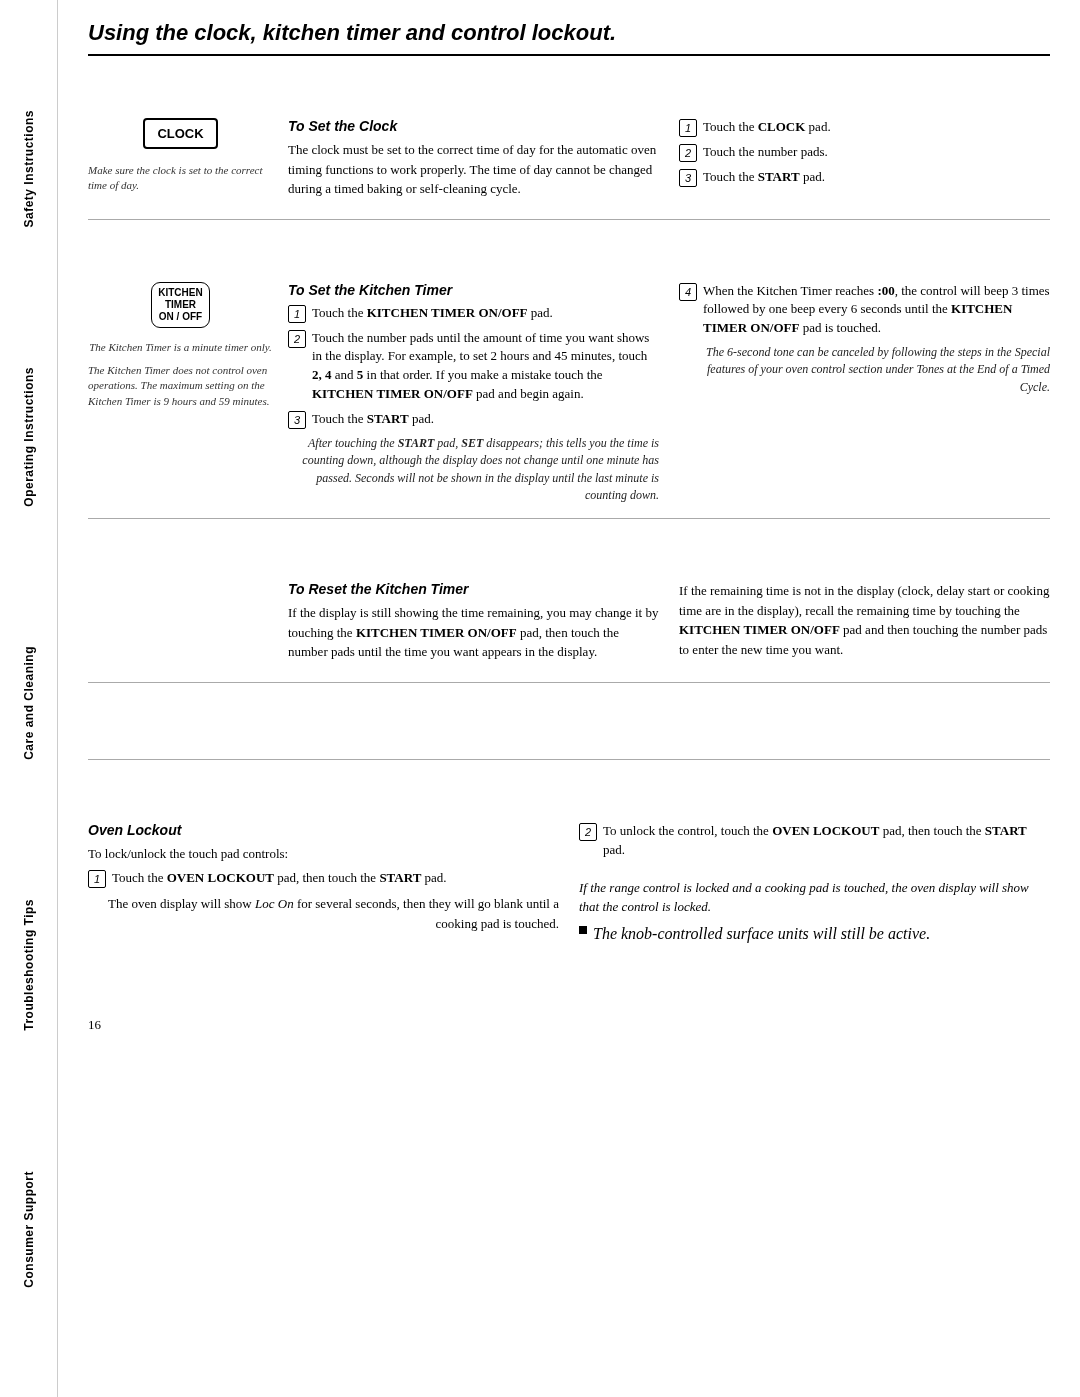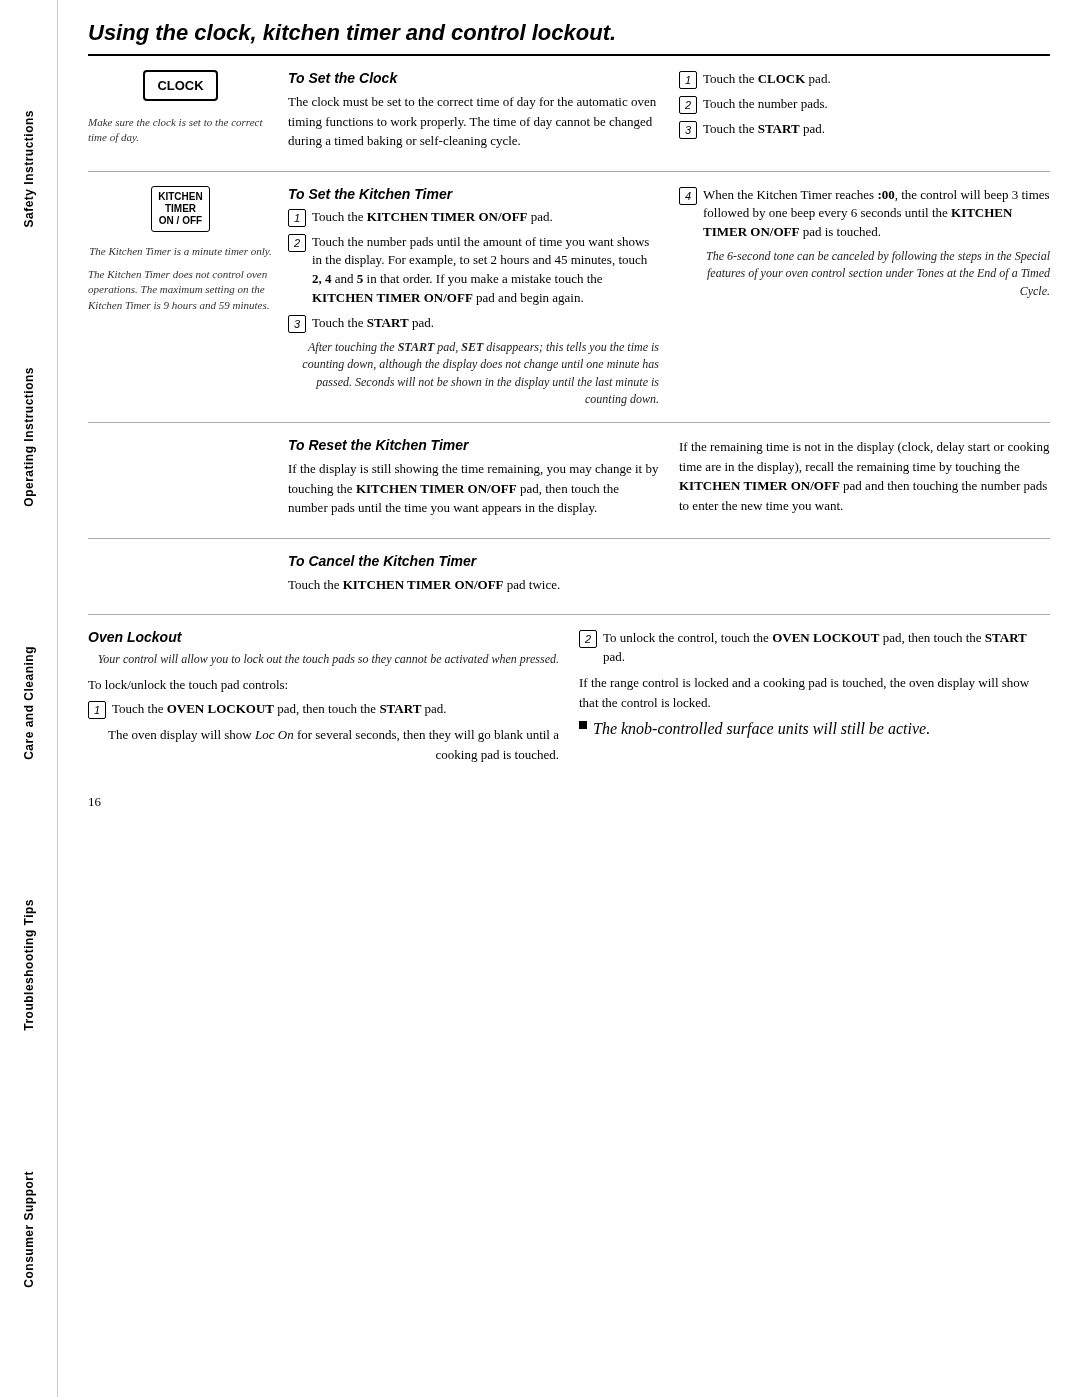--- a/index.html
+++ b/index.html
@@ -35,20 +35,21 @@
       color: #000;
       letter-spacing: 0.5px;
     }
 
     
     .main {
       flex: 1;
       padding: 20px 30px 20px 30px;
       display: flex;
       flex-direction: column;
+      gap: 48px;
     }
 
     
     .page-title {
       font-family: Arial, sans-serif;
       font-size: 22px;
       font-style: italic;
       font-weight: bold;
       border-bottom: 2px solid #000;
       padding-bottom: 8px;
@@ -95,21 +96,21 @@
       font-family: Arial, sans-serif;
       font-size: 13px;
       font-weight: bold;
       text-align: center;
       display: inline-block;
       margin-bottom: 6px;
       min-width: 70px;
     }
     .btn-mock-sm {
       border: 1px solid #000;
-      border-radius: 3px;
+      border-radius: 9px;
       padding: 4px 6px;
       font-family: Arial, sans-serif;
       font-size: 10px;
       font-weight: bold;
       text-align: center;
       display: inline-block;
       line-height: 1.2;
       margin-bottom: 4px;
     }
 
@@ -309,54 +310,47 @@
           If the remaining time is not in the display (clock, delay start or cooking time are in the display), recall the remaining time by touching the <b>KITCHEN TIMER ON/OFF</b> pad and then touching the number pads to enter the new time you want.
         </div>
       </div>
     </div>
   </div>
 
   <div class="section">
     <div class="section-left">
     </div>
     <div class="section-content">
-      <div class="section-col">
-        <div class="section-heading">To Cancel the Kitchen Timer</div>
-        <div class="body-text">
-          Touch the <b>KITCHEN TIMER ON/OFF</b> pad twice.
-        </div>
-      </div>
       <div class="section-col"></div>
     </div>
   </div>
 
   <div class="section" style="border-bottom:none;">
     <div class="section-content">
       <div class="section-col">
         <div class="section-heading">Oven Lockout</div>
-        <div class="italic-note" style="margin-bottom:6px;">Your control will allow you to lock out the touch pads so they cannot be activated when pressed.</div>
         <div class="body-text">To lock/unlock the touch pad controls:</div>
         <div class="step">
           <div class="step-num">
               <em>1</em>
             </div>
           <div class="step-text">Touch the <b>OVEN LOCKOUT</b> pad, then touch the <b>START</b> pad.</div>
         </div>
         <div class="body-text" style="margin-top:6px;text-align:right;">
           The oven display will show <em>Loc On</em> for several seconds, then they will go blank until a cooking pad is touched.
         </div>
       </div>
       <div class="section-col">
         <div class="step">
           <div class="step-num">
               <em>2</em>
             </div>
           <div class="step-text">To unlock the control, touch the <b>OVEN LOCKOUT</b> pad, then touch the <b>START</b> pad.</div>
         </div>
-        <div class="body-text" style="margin-top:6px;">If the range control is locked and a cooking pad is touched, the oven display will show that the control is locked.</div>
+        <div class="body-text" style="margin-top:18px;font-style:italic;">If the range control is locked and a cooking pad is touched, the oven display will show that the control is locked.</div>
         <div class="bullet-item" style="margin-top:6px;">
           <div class="bullet-square"></div>
           <span>The knob-controlled surface units will still be active.</span>
         </div>
       </div>
     </div>
   </div>
 
   <div class="page-number">16</div>
 

